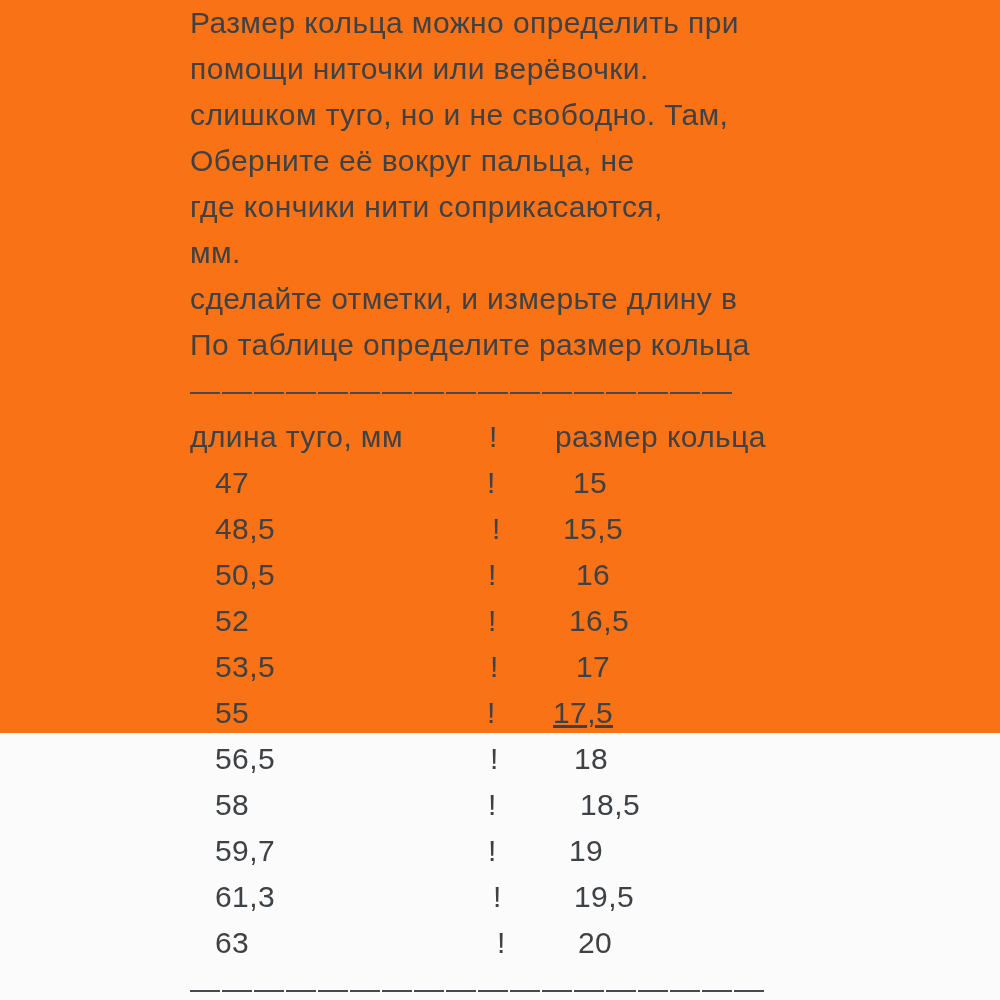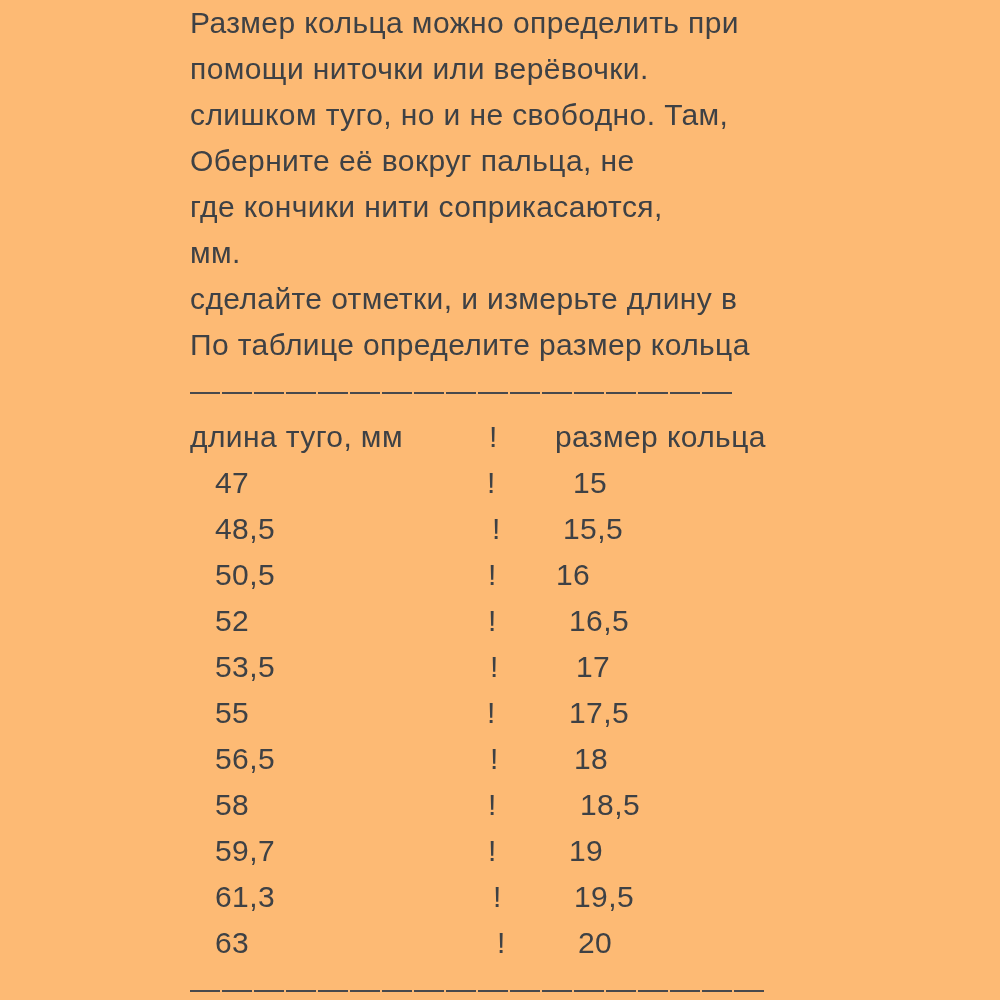--- a/index.html
+++ b/index.html
@@ -6,22 +6,22 @@
     margin: 0;
     padding: 0;
     width: 1000px;
     height: 1000px;
     overflow: hidden;
     background: #fcfbfb;
   }
   .page {
     position: relative;
     width: 1000px;
-    height: 1000px;
-    background: #fdba74;
+    height: 733px;
+    background: #f97316;
     font-family: "Liberation Sans", sans-serif;
     color: #3e4145;
   }
   .content {
     position: absolute;
     left: 190px;
     top: 0;
     width: 640px;
     font-size: 30px;
     line-height: 46px;
@@ -46,24 +46,24 @@
   }
   .thead .len { position: absolute; left: 0; top: 0; }
   .thead .sep { position: absolute; left: 299px; top: 0; }
   .thead .size { position: absolute; left: 365px; top: 0; }
   .row .len  { position: absolute; left: 25px; top: 0; }
   .row .sep  { position: absolute; left: 298px; top: 0; }
   .row .size { position: absolute; left: 379px; top: 0; }
   
   #rows .row:nth-child(1)  .sep { left: 297px; } #rows .row:nth-child(1)  .size { left: 371px; margin-left: 12px; }
   #rows .row:nth-child(2)  .sep { left: 302px; } #rows .row:nth-child(2)  .size { left: 373px; }
-  #rows .row:nth-child(3)  .sep { left: 298px; } #rows .row:nth-child(3)  .size { left: 366px; }
+  #rows .row:nth-child(3)  .sep { left: 298px; } #rows .row:nth-child(3)  .size { left: 386px; }
   #rows .row:nth-child(4)  .sep { left: 298px; } #rows .row:nth-child(4)  .size { left: 379px; }
   #rows .row:nth-child(5)  .sep { left: 300px; } #rows .row:nth-child(5)  .size { left: 386px; }
-  #rows .row:nth-child(6)  .sep { left: 297px; } #rows .row:nth-child(6)  .size { left: 379px; }
+  #rows .row:nth-child(6)  .sep { left: 297px; } #rows .row:nth-child(6)  .size { left: 363px; text-decoration: underline; }
   #rows .row:nth-child(7)  .sep { left: 300px; } #rows .row:nth-child(7)  .size { left: 384px; }
   #rows .row:nth-child(8)  .sep { left: 298px; } #rows .row:nth-child(8)  .size { left: 390px; }
   #rows .row:nth-child(9)  .sep { left: 298px; } #rows .row:nth-child(9)  .size { left: 379px; }
   #rows .row:nth-child(10) .sep { left: 303px; } #rows .row:nth-child(10) .size { left: 384px; }
   #rows .row:nth-child(11) .sep { left: 307px; } #rows .row:nth-child(11) .size { left: 388px; }
 </style>
 </head>
 <body>
 
 <div class="page">

